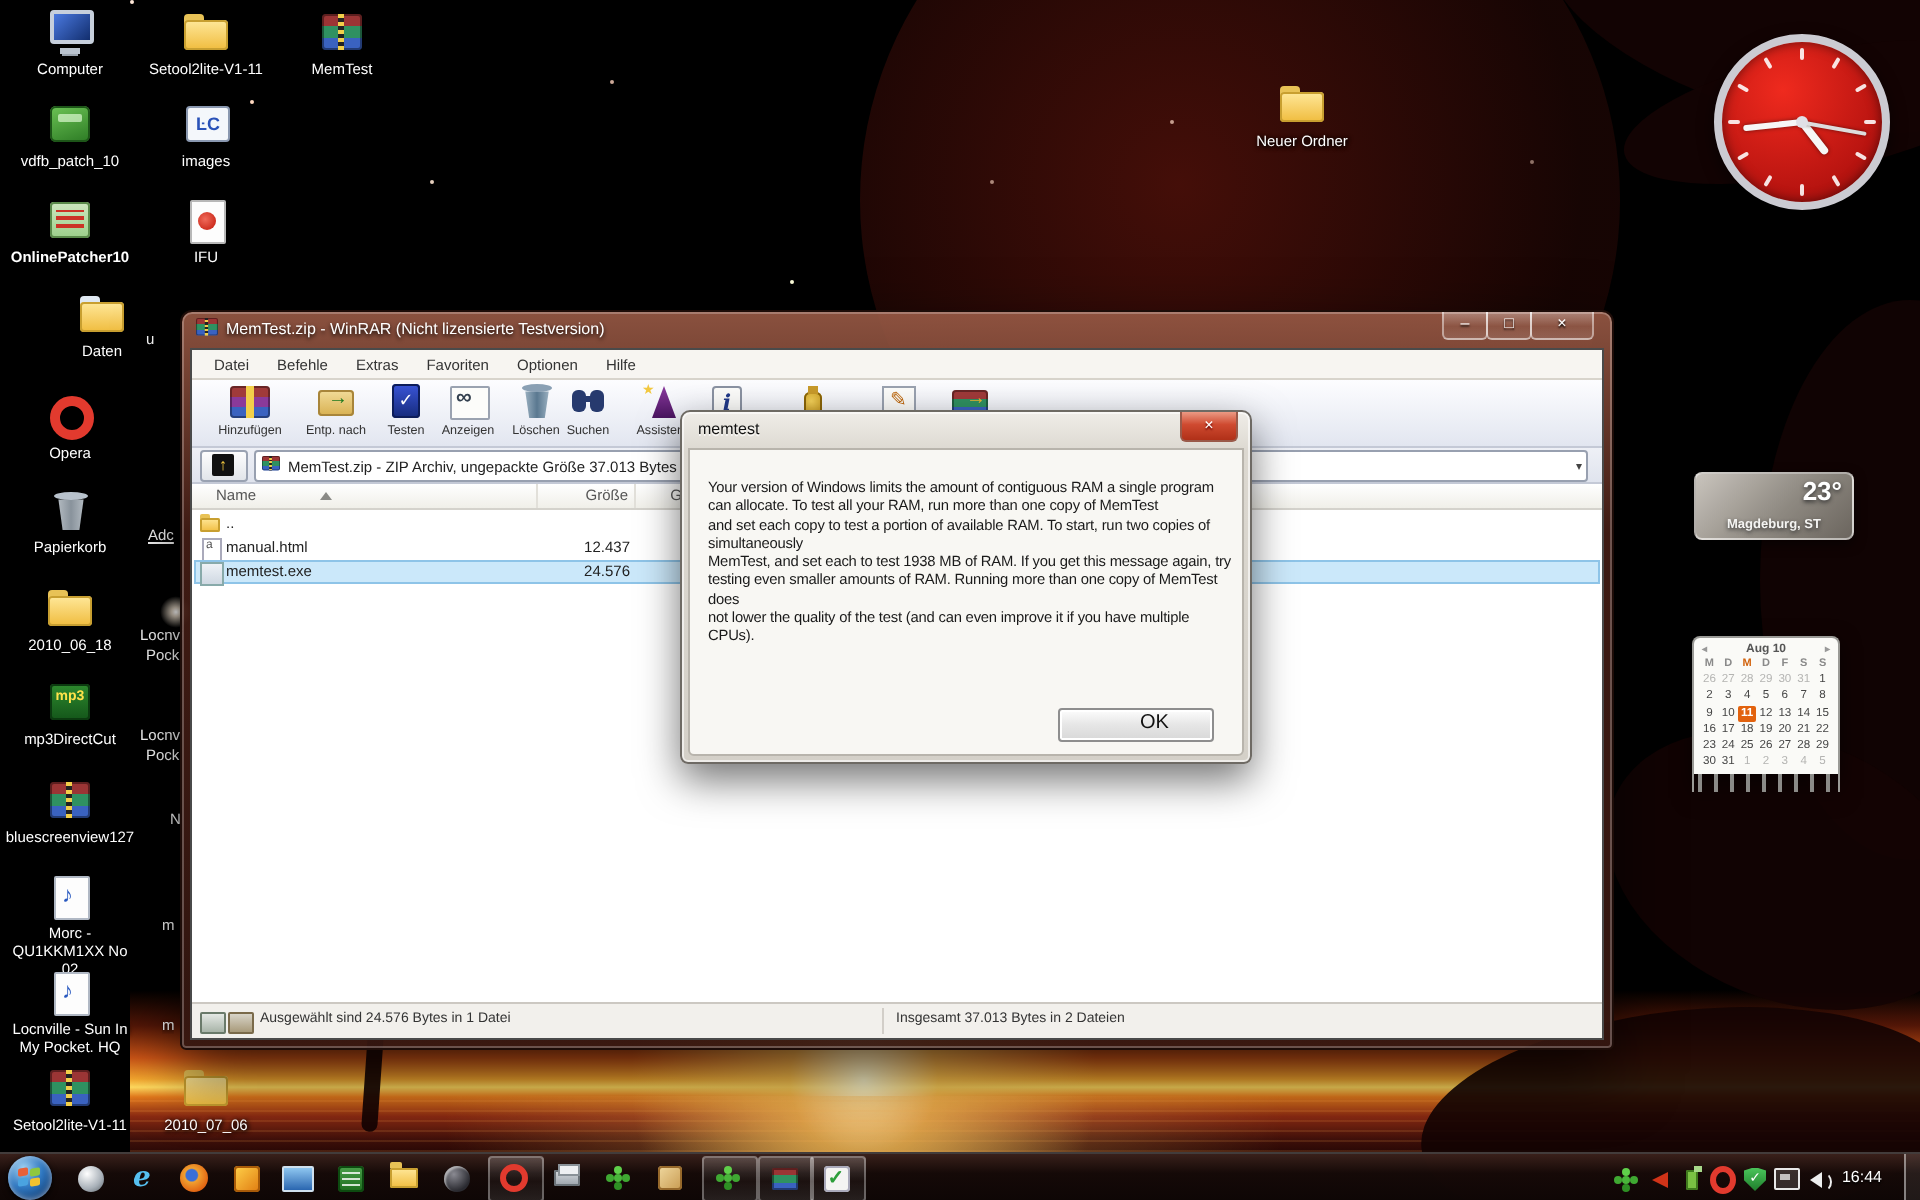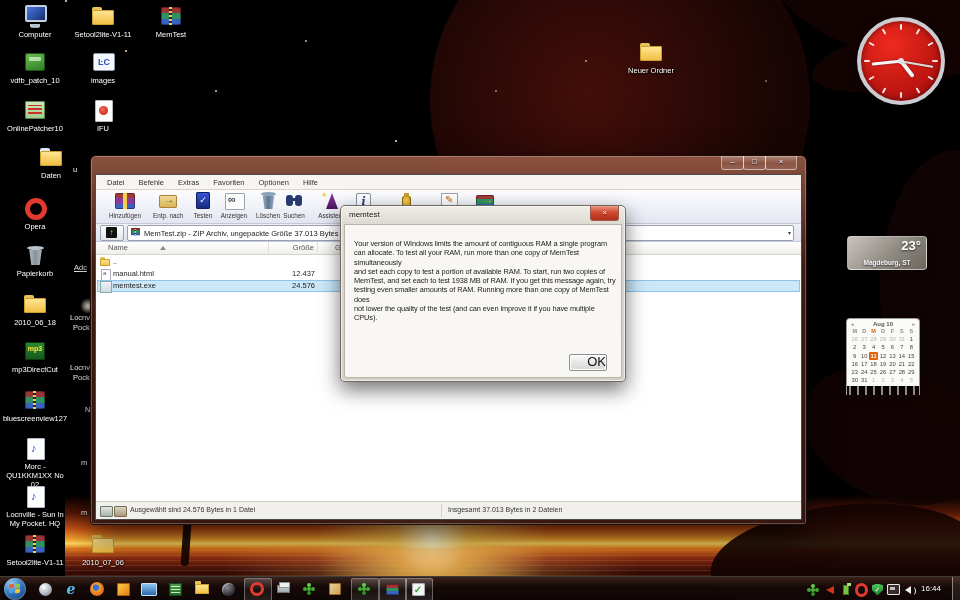--- a/index.html
+++ b/index.html
@@ -172,21 +172,21 @@
     background:linear-gradient(#f0ede8,#dcd8d0 20px,#d4d0c8);border:1px solid #6e6a64;
     box-shadow:0 8px 20px rgba(0,0,0,.55), inset 0 0 0 1px rgba(255,255,255,.6);}
   #dtitle{position:absolute;left:0;top:0;right:0;height:18px;}
   #dtitle span{position:absolute;left:8px;top:4px;font-size:8px;color:#111;text-shadow:0 1px 0 rgba(255,255,255,.7);}
   #dclose{position:absolute;right:6px;top:0;width:27px;height:14px;border:1px solid #9a5a4a;border-top:none;border-radius:0 0 3px 3px;
     background:linear-gradient(#ec9a84,#cf4a30 45%,#b03018);color:#fff;font-size:8px;line-height:13px;text-align:center;text-shadow:0 1px 1px #600;}
   #dbody{position:absolute;left:3px;right:3px;top:18px;bottom:3px;background:#f8f7f3;border:1px solid #b8b4ac;border-radius:0 0 3px 3px;}
   .dline{margin:0 9px;font-size:7.4px;letter-spacing:-0.1px;line-height:9.3px;min-height:9.3px;color:#1a1a1a;white-space:nowrap;}
   .dline:first-child{margin-top:14px;}
   #dok{position:absolute;right:18px;bottom:10px;width:36px;height:15px;border:1px solid #8e8e8e;border-radius:2px;
-    background:linear-gradient(#fdfdfd,#e6e6e6 50%,#d8d8d8);font-size:13px;text-align:right;line-height:14px;color:#111;box-shadow:inset 0 0 0 1px #fff;}
+    background:linear-gradient(#fdfdfd,#e6e6e6 50%,#d8d8d8);font-size:10px;text-align:left;line-height:14px;color:#111;box-shadow:inset 0 0 0 1px #fff;padding-left:40px;}
 
   
   #taskbar{position:absolute;left:0;top:576px;width:960px;height:24px;z-index:100;
     background:linear-gradient(rgba(60,34,28,.95),rgba(22,10,8,.96) 40%,rgba(14,6,5,.97));border-top:1px solid rgba(255,255,255,.22);}
   #orb{position:absolute;left:4px;top:1px;width:22px;height:22px;border-radius:50%;
     background:radial-gradient(circle at 35% 28%,#9fd0f2,#2f77c0 45%,#123a6e 85%);box-shadow:inset 0 0 3px rgba(255,255,255,.6),0 1px 3px #000;}
   .pane{position:absolute;width:5px;height:4px;border-radius:1px;}
   .p1{left:5px;top:6px;background:#e8603a;transform:skewY(-8deg);}
   .p2{left:11px;top:6px;background:#8fc83f;transform:skewY(-8deg);}
   .p3{left:5px;top:11px;background:#4aa3e0;transform:skewY(-8deg);}
@@ -260,21 +260,21 @@
       <div class="desk-label">MemTest</div>
     </div>
     <div class="desk-icon" style="left: 2px; top: 50px;">
       <div class="ic ic-green-app"></div>
       <div class="desk-label">vdfb_patch_10</div>
     </div>
     <div class="desk-icon" style="left: 70px; top: 50px;">
       <div class="ic ic-images"></div>
       <div class="desk-label">images</div>
     </div>
-    <div class="desk-icon" style="left: 2px; top: 98px;">
+    <div class="desk-icon" style="left: 2px; top: 98px; font-weight: bold;">
       <div class="ic ic-patch-app"></div>
       <div class="desk-label">OnlinePatcher10</div>
     </div>
     <div class="desk-icon" style="left: 70px; top: 98px;">
       <div class="ic ic-pdf"></div>
       <div class="desk-label">IFU</div>
     </div>
     <div class="desk-icon" style="left: 18px; top: 145px;">
       <div class="ic ic-folder-full"></div>
       <div class="desk-label">Daten</div>
@@ -412,20 +412,24 @@
         <div class="cc gray">2</div>
         <div class="cc gray">3</div>
         <div class="cc gray">4</div>
         <div class="cc gray">5</div>
       </div>
   </div>
   <div id="calspiral"></div>
 </div>
 
 <div id="win">
+  <div id="wtitle">
+    <div class="ticon"></div>
+    <span>MemTest.zip - WinRAR (Nicht lizensierte Testversion)</span>
+  </div>
   <div id="caps">
     <div class="cap">–</div>
     <div class="cap">□</div>
     <div class="cap close">×</div>
   </div>
   <div id="wcontent">
     <div id="wmenu">
         <div class="mi">Datei</div>
         <div class="mi">Befehle</div>
         <div class="mi">Extras</div>
@@ -528,22 +532,22 @@
 </div>
 
 <div id="dlg">
   <div id="dtitle">
     <span>memtest</span>
   </div>
   <div id="dclose">×</div>
   <div id="dbody">
       <div class="dline">Your version of Windows limits the amount of contiguous RAM a single program</div>
       <div class="dline">can allocate. To test all your RAM, run more than one copy of MemTest</div>
+      <div class="dline">and set each copy to test a portion of available RAM. To start, run two copies of</div>
       <div class="dline">simultaneously</div>
-      <div class="dline">and set each copy to test a portion of available RAM. To start, run two copies of</div>
       <div class="dline">MemTest, and set each to test 1938 MB of RAM. If you get this message again, try</div>
       <div class="dline">testing even smaller amounts of RAM. Running more than one copy of MemTest</div>
       <div class="dline">does</div>
       <div class="dline">not lower the quality of the test (and can even improve it if you have multiple</div>
       <div class="dline">CPUs).</div>
       <div class="dline">&nbsp;</div>
     </div>
   <div id="dok">OK</div>
 </div>
 

